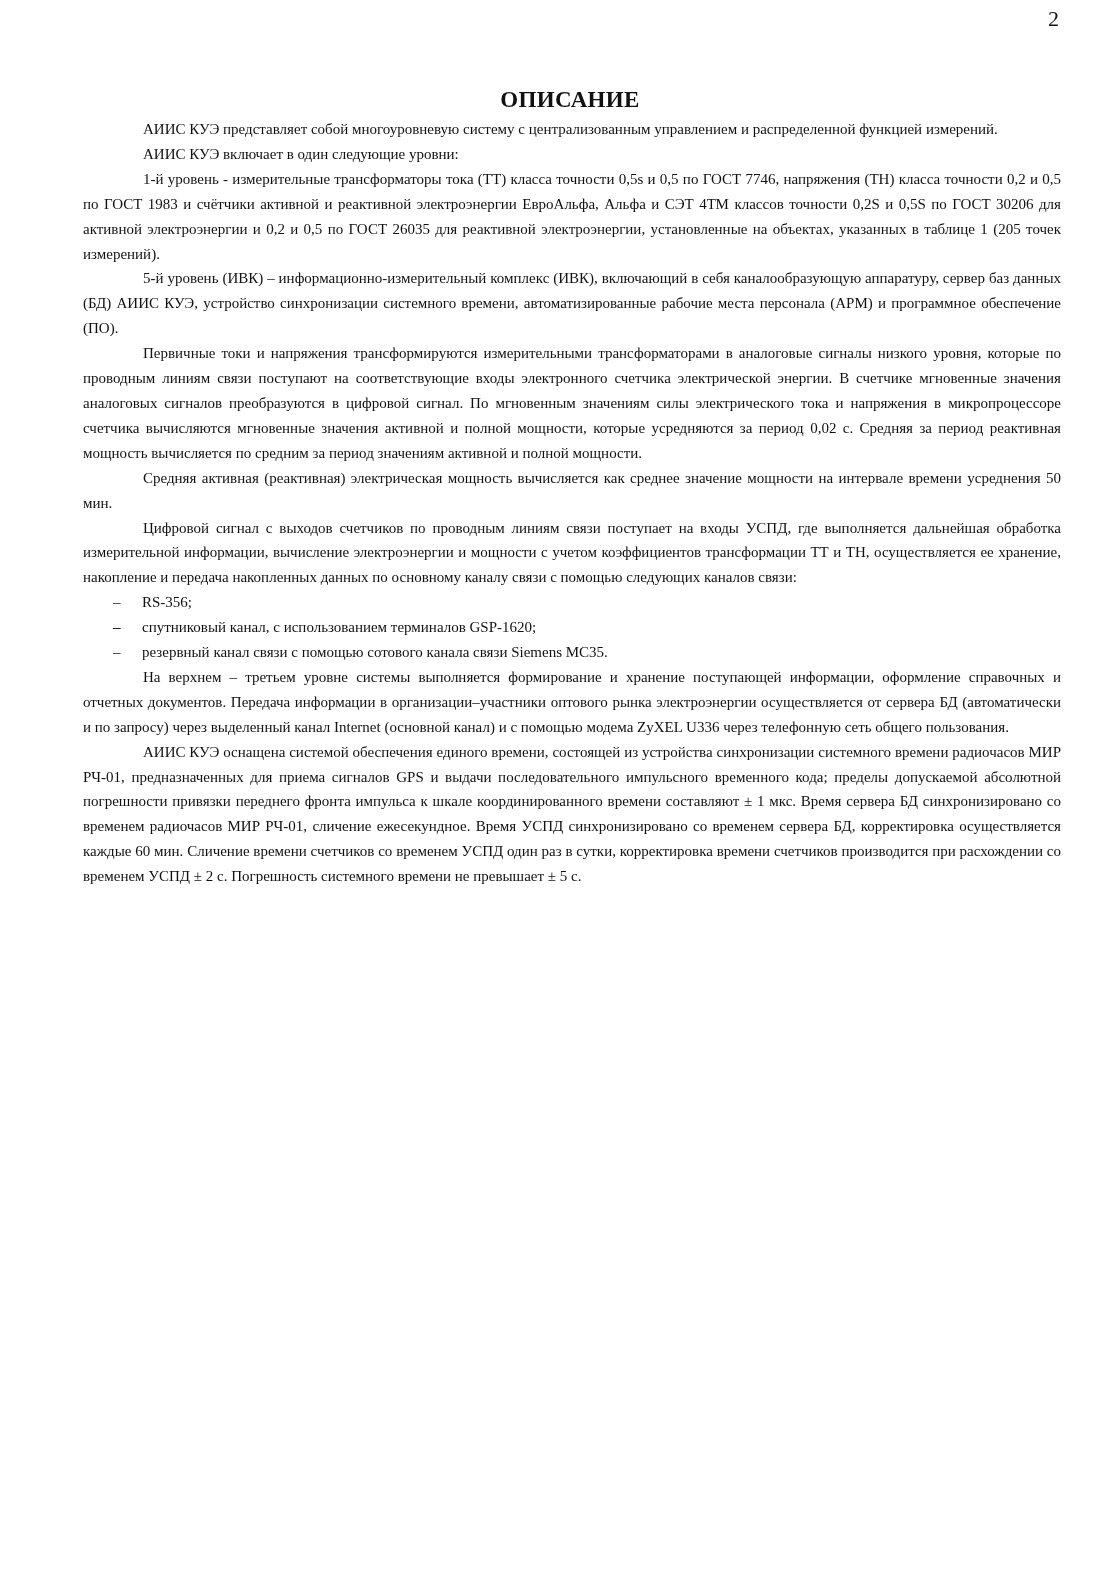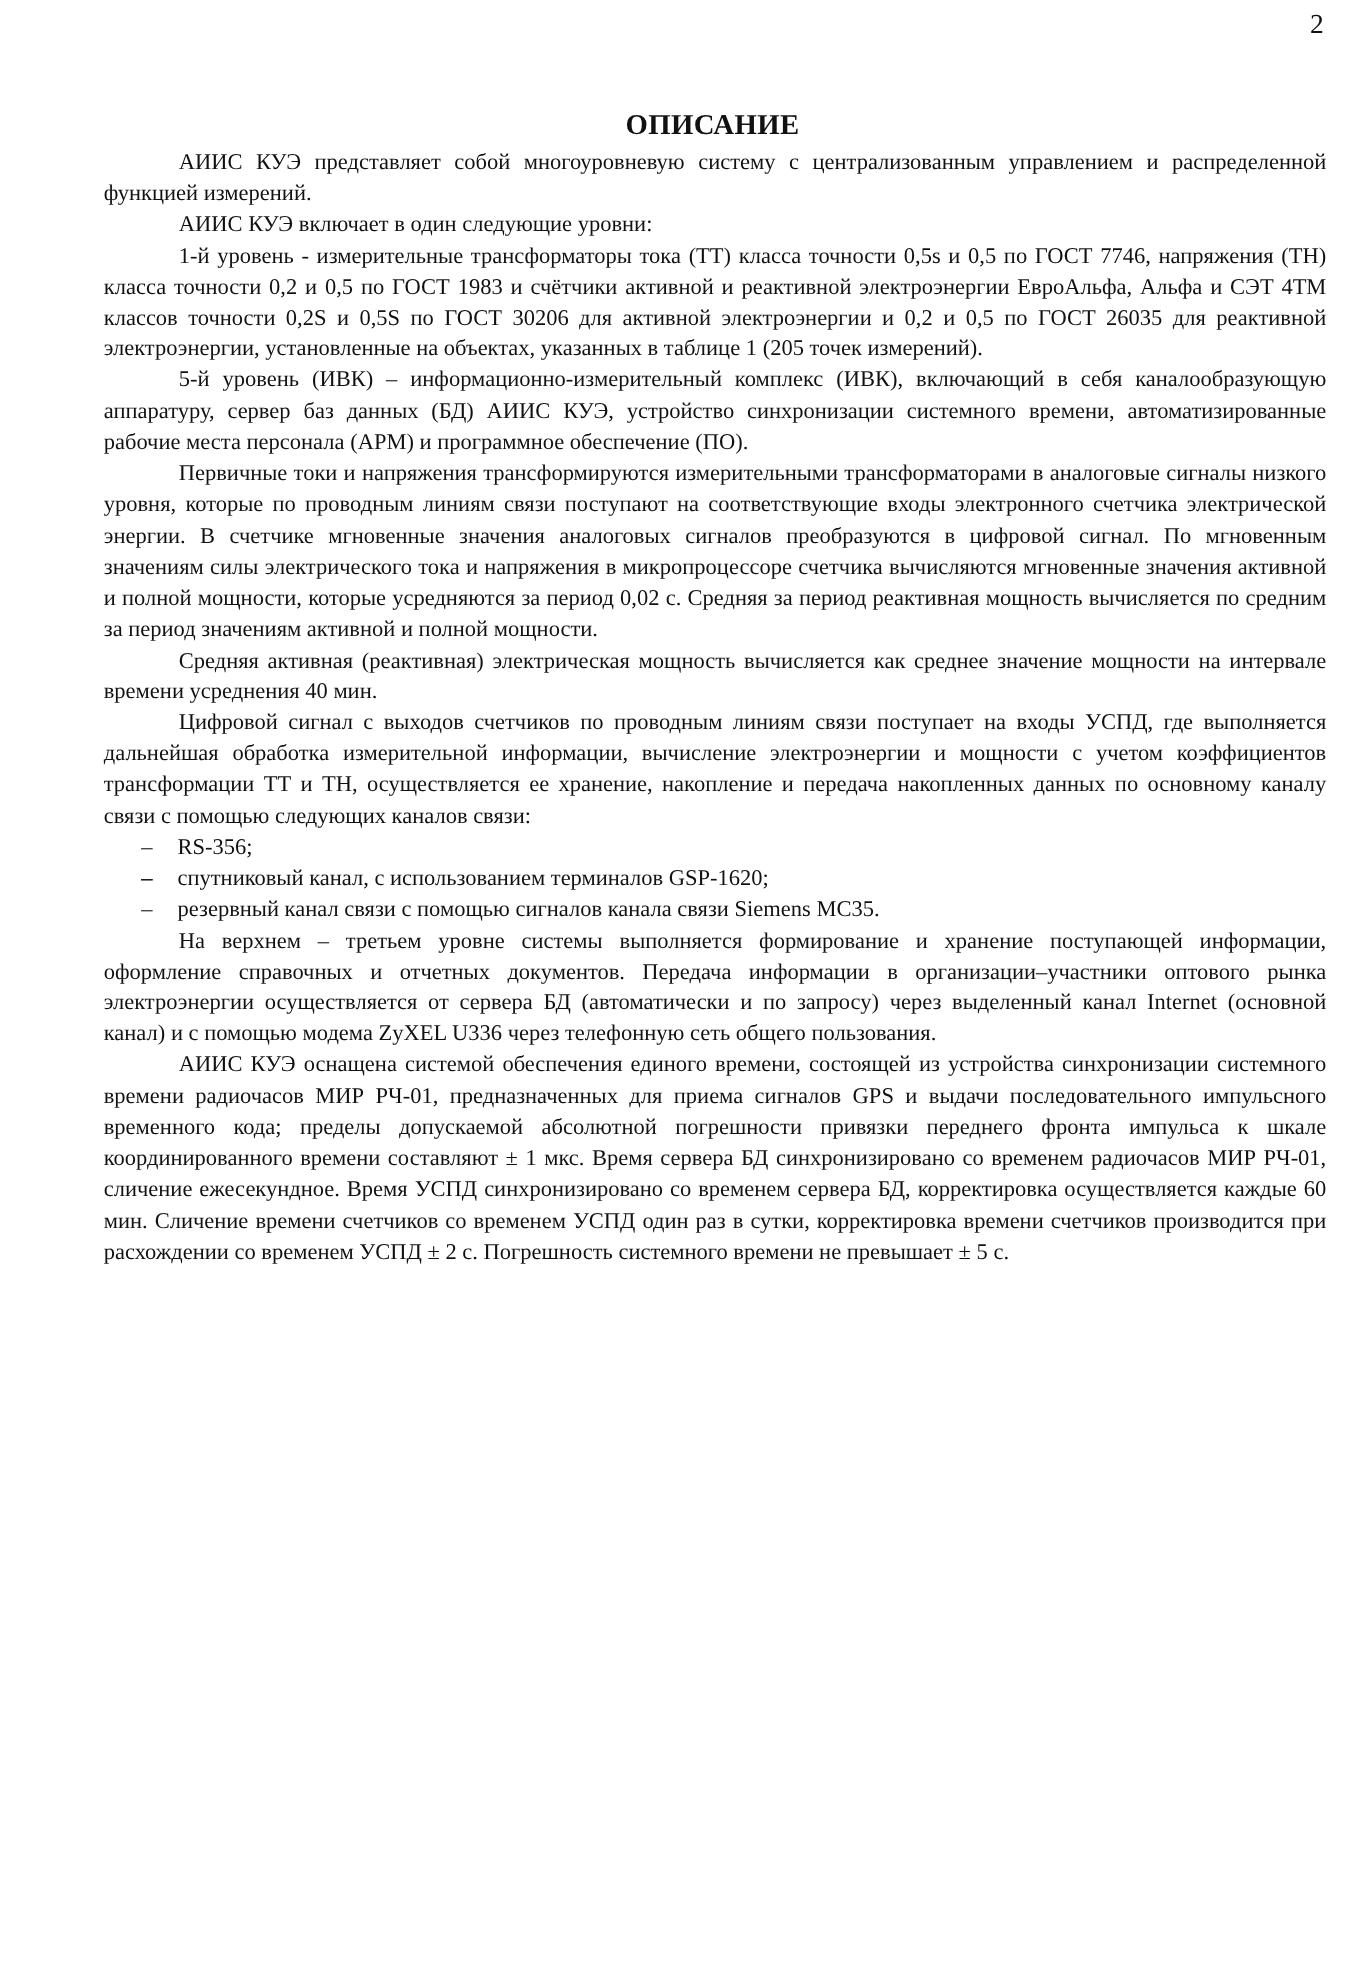--- a/index.html
+++ b/index.html
@@ -12,21 +12,21 @@
   .page-number {
     position: absolute; top: 6px; right: 34px;
     font-size: 22px; line-height: 26px;
   }
   .title {
     position: absolute; top: 86px; left: 0; width: 1140px; text-align: center;
     font-weight: bold; font-size: 23px; line-height: 28px; letter-spacing: 0.3px;
   }
   .body-text {
     position: absolute; top: 117px; left: 83px; width: 978px;
-    font-size: 18px; line-height: 24.9px;
+    font-size: 15px; line-height: 24.9px;
   }
   .para {
     margin: 0; text-align: justify; text-indent: 60px;
   }
   .list { margin: 0; padding: 0; list-style: none; }
   .list-item {
     position: relative; padding-left: 59px; text-align: left;
   }
   .dash {
     position: absolute; left: 30px; top: 0;
@@ -38,37 +38,37 @@
 <div class="page">
   <div class="page-number">2</div>
   <div class="title">ОПИСАНИЕ</div>
 
   <div class="body-text">
     <p class="para">АИИС КУЭ представляет собой многоуровневую систему с централизованным управлением и распределенной функцией измерений.</p>
     <p class="para">АИИС КУЭ включает в один следующие уровни:</p>
     <p class="para">1-й уровень - измерительные трансформаторы тока (ТТ) класса точности 0,5s и 0,5 по ГОСТ 7746, напряжения (ТН) класса точности 0,2 и 0,5 по ГОСТ 1983 и счётчики активной и реактивной электроэнергии ЕвроАльфа, Альфа и СЭТ 4ТМ классов точности 0,2S и 0,5S по ГОСТ 30206 для активной электроэнергии и 0,2 и 0,5 по ГОСТ 26035 для реактивной электроэнергии, установленные на объектах, указанных в таблице 1 (205 точек измерений).</p>
     <p class="para">5-й уровень (ИВК) – информационно-измерительный комплекс (ИВК), включающий в себя каналообразующую аппаратуру, сервер баз данных (БД) АИИС КУЭ, устройство синхронизации системного времени, автоматизированные рабочие места персонала (АРМ) и программное обеспечение (ПО).</p>
     <p class="para">Первичные токи и напряжения трансформируются измерительными трансформаторами в аналоговые сигналы низкого уровня, которые по проводным линиям связи поступают на соответствующие входы электронного счетчика электрической энергии. В счетчике мгновенные значения аналоговых сигналов преобразуются в цифровой сигнал. По мгновенным значениям силы электрического тока и напряжения в микропроцессоре счетчика вычисляются мгновенные значения активной и полной мощности, которые усредняются за период 0,02 с. Средняя за период реактивная мощность вычисляется по средним за период значениям активной и полной мощности.</p>
-    <p class="para">Средняя активная (реактивная) электрическая мощность вычисляется как среднее значение мощности на интервале времени усреднения 40 мин.</p>
+    <p class="para">Средняя активная (реактивная) электрическая мощность вычисляется как среднее значение мощности на интервале времени усреднения 50 мин.</p>
     <p class="para">Цифровой сигнал с выходов счетчиков по проводным линиям связи поступает на входы УСПД, где выполняется дальнейшая обработка измерительной информации, вычисление электроэнергии и мощности с учетом коэффициентов трансформации ТТ и ТН, осуществляется ее хранение, накопление и передача накопленных данных по основному каналу связи с помощью следующих каналов связи:</p>
 
     <ul class="list">
       <li class="list-item">
         <span class="dash">–</span>
         <span>RS-356;</span>
       </li>
       <li class="list-item">
         <span class="dash">–</span>
       </li>
       <li class="list-item">
         <span class="dash">–</span>
         <span>спутниковый канал, с использованием терминалов GSP-1620;</span>
       </li>
       <li class="list-item">
         <span class="dash">–</span>
-        <span>резервный канал связи с помощью сигналов канала связи Siemens MC35.</span>
+        <span>резервный канал связи с помощью сотового канала связи Siemens MC35.</span>
       </li>
     </ul>
 
     <p class="para">На верхнем – третьем уровне системы выполняется формирование и хранение поступающей информации, оформление справочных и отчетных документов. Передача информации в организации–участники оптового рынка электроэнергии осуществляется от сервера БД (автоматически и по запросу) через выделенный канал Internet (основной канал) и с помощью модема ZyXEL U336 через  телефонную сеть общего пользования.</p>
     <p class="para">АИИС КУЭ оснащена системой обеспечения единого времени, состоящей из устройства синхронизации системного времени радиочасов МИР РЧ-01, предназначенных для приема сигналов GPS и выдачи последовательного импульсного временного кода; пределы допускаемой абсолютной погрешности привязки переднего фронта импульса к шкале координированного времени составляют ± 1 мкс. Время сервера БД синхронизировано со временем радиочасов МИР РЧ-01, сличение ежесекундное. Время УСПД синхронизировано со временем сервера БД, корректировка осуществляется каждые 60 мин. Сличение времени счетчиков со временем УСПД один раз в сутки, корректировка времени счетчиков производится при расхождении со временем УСПД ± 2 с. Погрешность системного времени не превышает ± 5 с.</p>
   </div>
 </div>
 
 </body></html>

